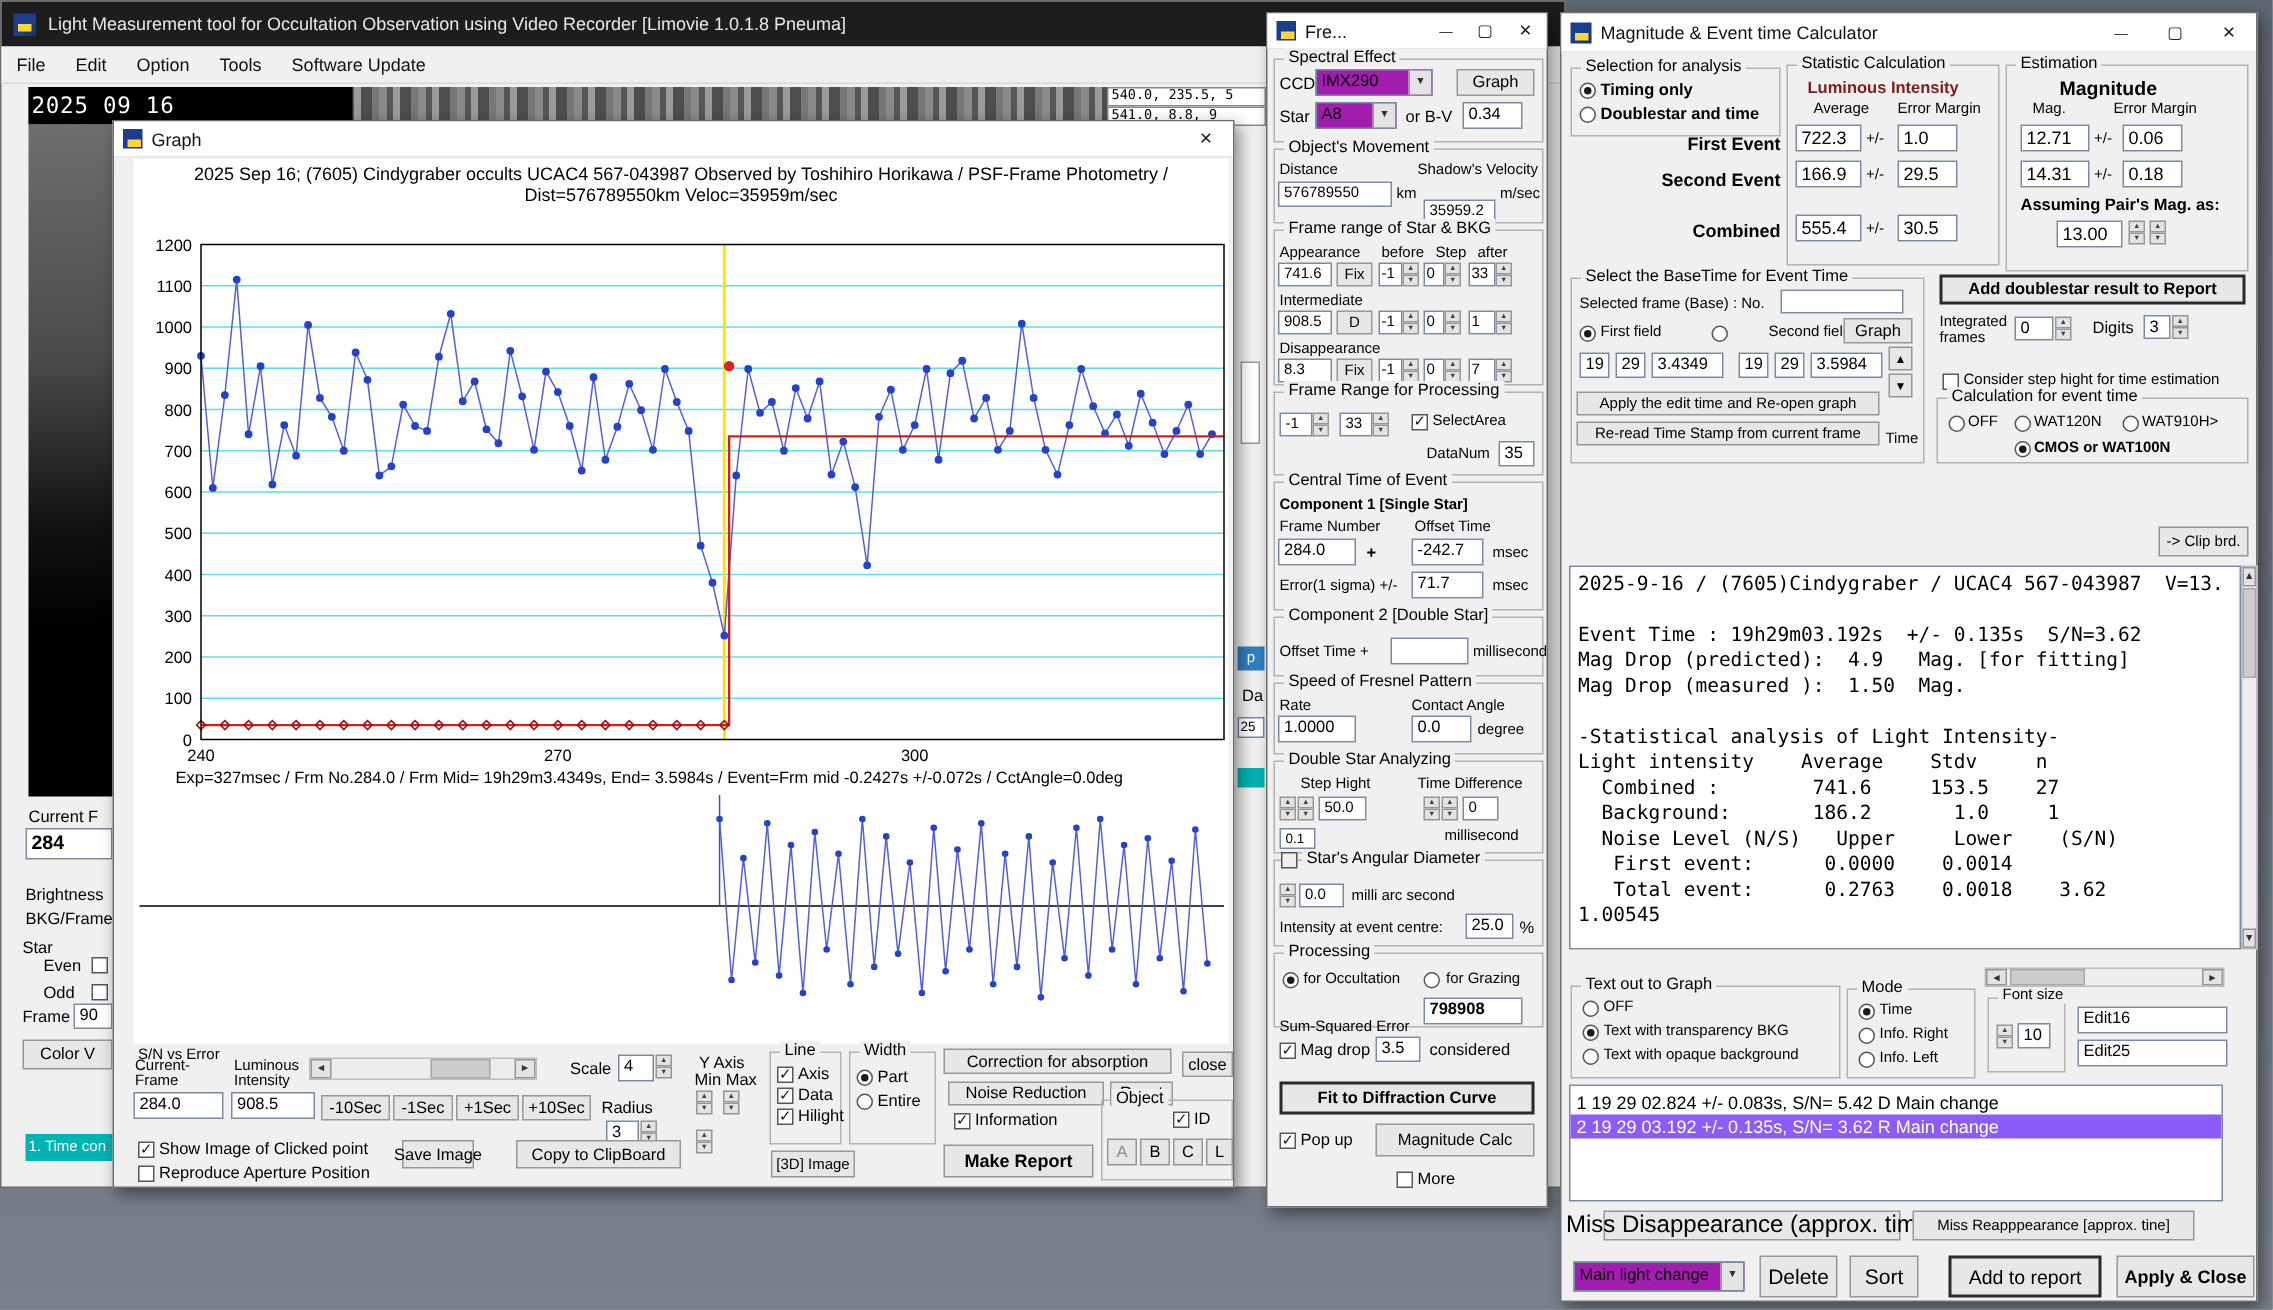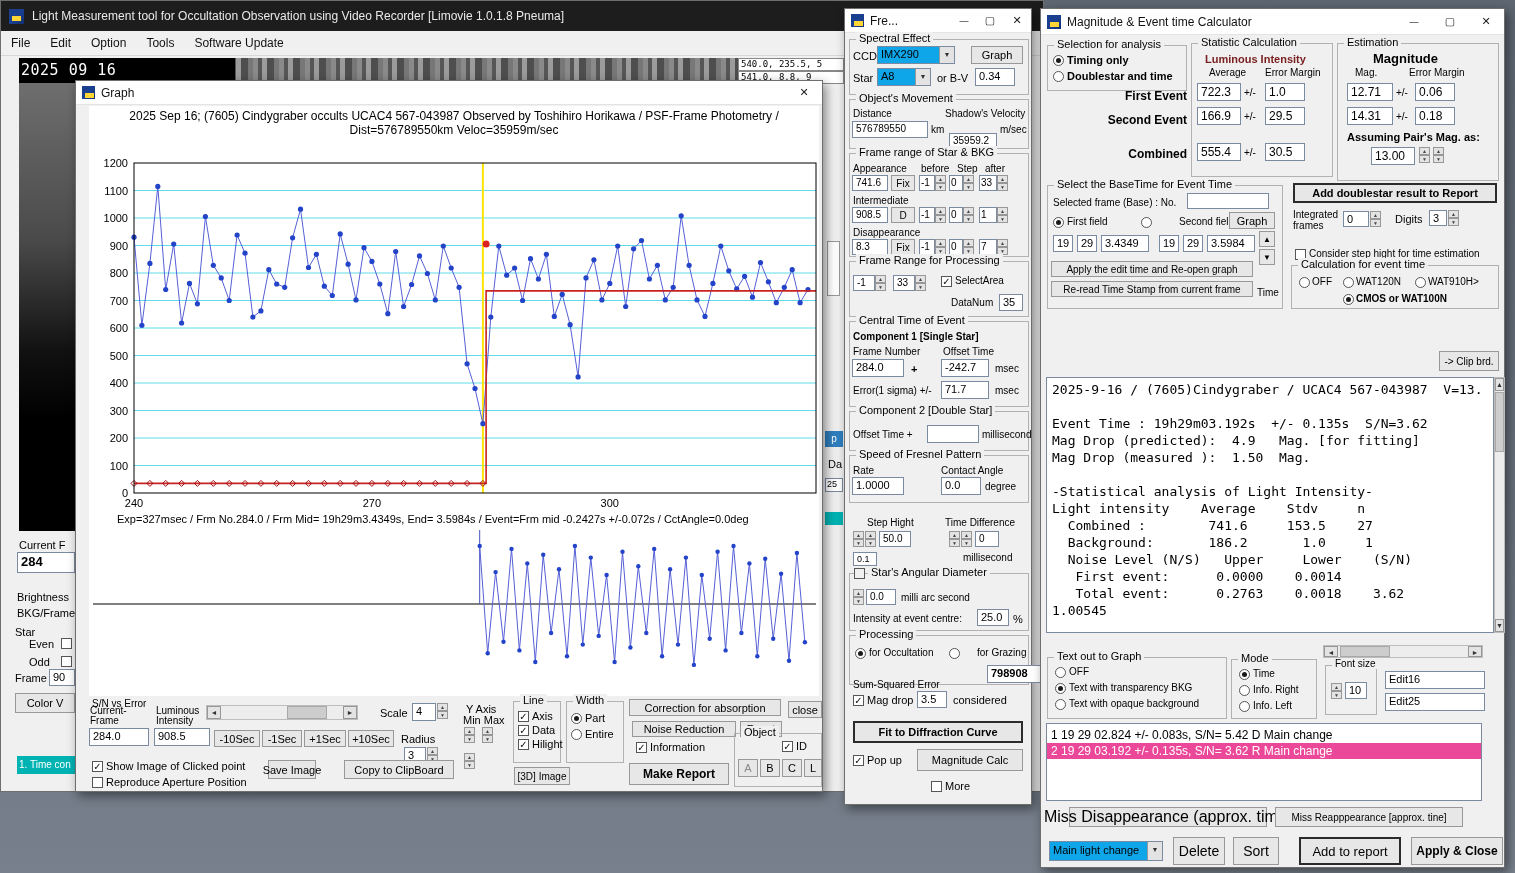--- a/index.html
+++ b/index.html
@@ -31,30 +31,30 @@
 .dn::before{content:"▼";}
 .sb{position:absolute;background:#ededed;border:1px solid #bdbdbd;}
 .sb i{position:absolute;top:0;width:14px;height:100%;background:#e3e3e3;border:1px solid #979797;font-style:normal;font-size:7px;text-align:center;line-height:12px;color:#333;}
 .sb .lf{left:0;}.sb .rt{right:0;}
 .lf::before{content:"◄";}.rt::before{content:"►";}
 .sbv{position:absolute;background:#ededed;border:1px solid #bdbdbd;}
 .sbv i{position:absolute;left:0;width:100%;height:13px;background:#e3e3e3;border:1px solid #979797;font-style:normal;font-size:7px;text-align:center;line-height:11px;color:#333;}
 .sbv .u{top:0;}.sbv .d{bottom:0;}
 .u::before{content:"▲";}.d::before{content:"▼";}
 .thumb{position:absolute;background:#cdcdcd;border:1px solid #a8a8a8;}
-.dd{position:absolute;background:#0ea5e9;border:1px solid #7a8aa0;text-align:right;}
+.dd{position:absolute;background:#a21caf;border:1px solid #7a8aa0;text-align:right;}
 .ddt{position:absolute;left:3px;top:1px;font-size:11px;white-space:nowrap;color:#000;}
 .ddb{position:absolute;right:0;top:0;width:15px;height:100%;background:#e3e3e3;border-left:1px solid #979797;font-style:normal;}
 .ddb::before{content:"▼";font-size:7px;display:block;text-align:center;line-height:15px;color:#333;}
 .mono{font-family:"DejaVu Sans Mono",monospace;}
 .mtbar{position:absolute;left:0;top:0;right:0;height:30px;background:#1d1d1d;color:#e9e9e9;display:flex;align-items:center;gap:8px;padding-left:8px;font-size:12px;}
 .menubar{position:absolute;left:0;top:30px;right:0;height:25px;background:#f0f0f0;border-bottom:1px solid #d8d8d8;display:flex;align-items:center;font-size:12px;}
 .mi{padding:0 10px;height:100%;display:flex;align-items:center;color:#111;}
 .listrow{position:absolute;left:0;right:0;height:16px;font-size:12px;line-height:16px;padding-left:4px;white-space:nowrap;overflow:hidden;color:#000;}
-.listrow.sel{background:#ec4899;color:#fff;}
+.listrow.sel{background:#8b5cf6;color:#fff;}
 </style>
 </head>
 <body>
 
 <div id="desktop">
 
 <div class="win" style="left:0;top:0;width:1044px;height:792px;box-shadow:none;">
   <div class="mtbar">
     <span class="appico"></span>
     <span>Light Measurement tool for Occultation Observation using Video Recorder [Limovie 1.0.1.8 Pneuma]</span>
@@ -530,20 +530,23 @@
 
   <div class="grp" style="left:4px;top:446px;width:180px;height:48px;">
     <span class="glab">Speed of Fresnel Pattern</span>
   </div>
   <div class="lbl" style="left:8px;top:456px;font-size:10px;">Rate</div>
   <div class="lbl" style="left:96px;top:456px;font-size:10px;">Contact Angle</div>
   <div class="tb" style="left:7px;top:468px;width:52px;height:18px;">1.0000</div>
   <div class="tb" style="left:96px;top:468px;width:40px;height:18px;">0.0</div>
   <div class="lbl" style="left:140px;top:472px;font-size:10px;">degree</div>
 
+  <div class="grp" style="left:4px;top:498px;width:180px;height:62px;">
+    <span class="glab">Double Star Analyzing</span>
+  </div>
   <div class="lbl" style="left:22px;top:508px;font-size:10px;">Step Hight</div>
   <div class="lbl" style="left:100px;top:508px;font-size:10px;">Time Difference</div>
   <span class="spin" style="left:8px;top:522px;">
         <i class="up"></i>
         <i class="dn"></i>
       </span>
   <span class="spin" style="left:20px;top:522px;">
         <i class="up"></i>
         <i class="dn"></i>
       </span>
@@ -573,23 +576,23 @@
   <div class="lbl" style="left:8px;top:604px;font-size:10px;">Intensity at event centre:</div>
   <div class="tb" style="left:132px;top:600px;width:32px;height:17px;">25.0</div>
   <div class="lbl" style="left:168px;top:604px;">%</div>
 
   <div class="grp" style="left:4px;top:626px;width:180px;height:50px;">
     <span class="glab">Processing</span>
   </div>
   <span class="rb on" style="left:10px;top:639px;"></span>
   <div class="lbl" style="left:24px;top:638px;font-size:10px;">for Occultation</div>
   <span class="rb" style="left:104px;top:639px;"></span>
-  <div class="lbl" style="left:132px;top:638px;font-size:10px;">for Grazing</div>
+  <div class="lbl" style="left:119px;top:638px;font-size:10px;">for Grazing</div>
   <div class="lbl" style="left:8px;top:660px;font-size:10px;margin-top:10px;">Sum-Squared Error</div>
-  <div class="tb" style="left:104px;top:656px;width:66px;height:18px;font-weight:bold;margin-left:38px;">798908</div>
+  <div class="tb" style="left:104px;top:656px;width:66px;height:18px;font-weight:bold;">798908</div>
 
   <span class="cb on" style="left:8px;top:686px;"></span>
   <div class="lbl" style="left:22px;top:685px;">Mag drop</div>
   <div class="tb" style="left:72px;top:682px;width:30px;height:17px;">3.5</div>
   <div class="lbl" style="left:108px;top:685px;">considered</div>
 
   <div class="btn def" style="left:8px;top:712px;width:170px;height:22px;font-weight:bold;">Fit to Diffraction Curve</div>
   <span class="cb on" style="left:8px;top:746px;"></span>
   <div class="lbl" style="left:22px;top:745px;">Pop up</div>
   <div class="btn" style="left:72px;top:740px;width:106px;height:22px;">Magnitude Calc</div>

